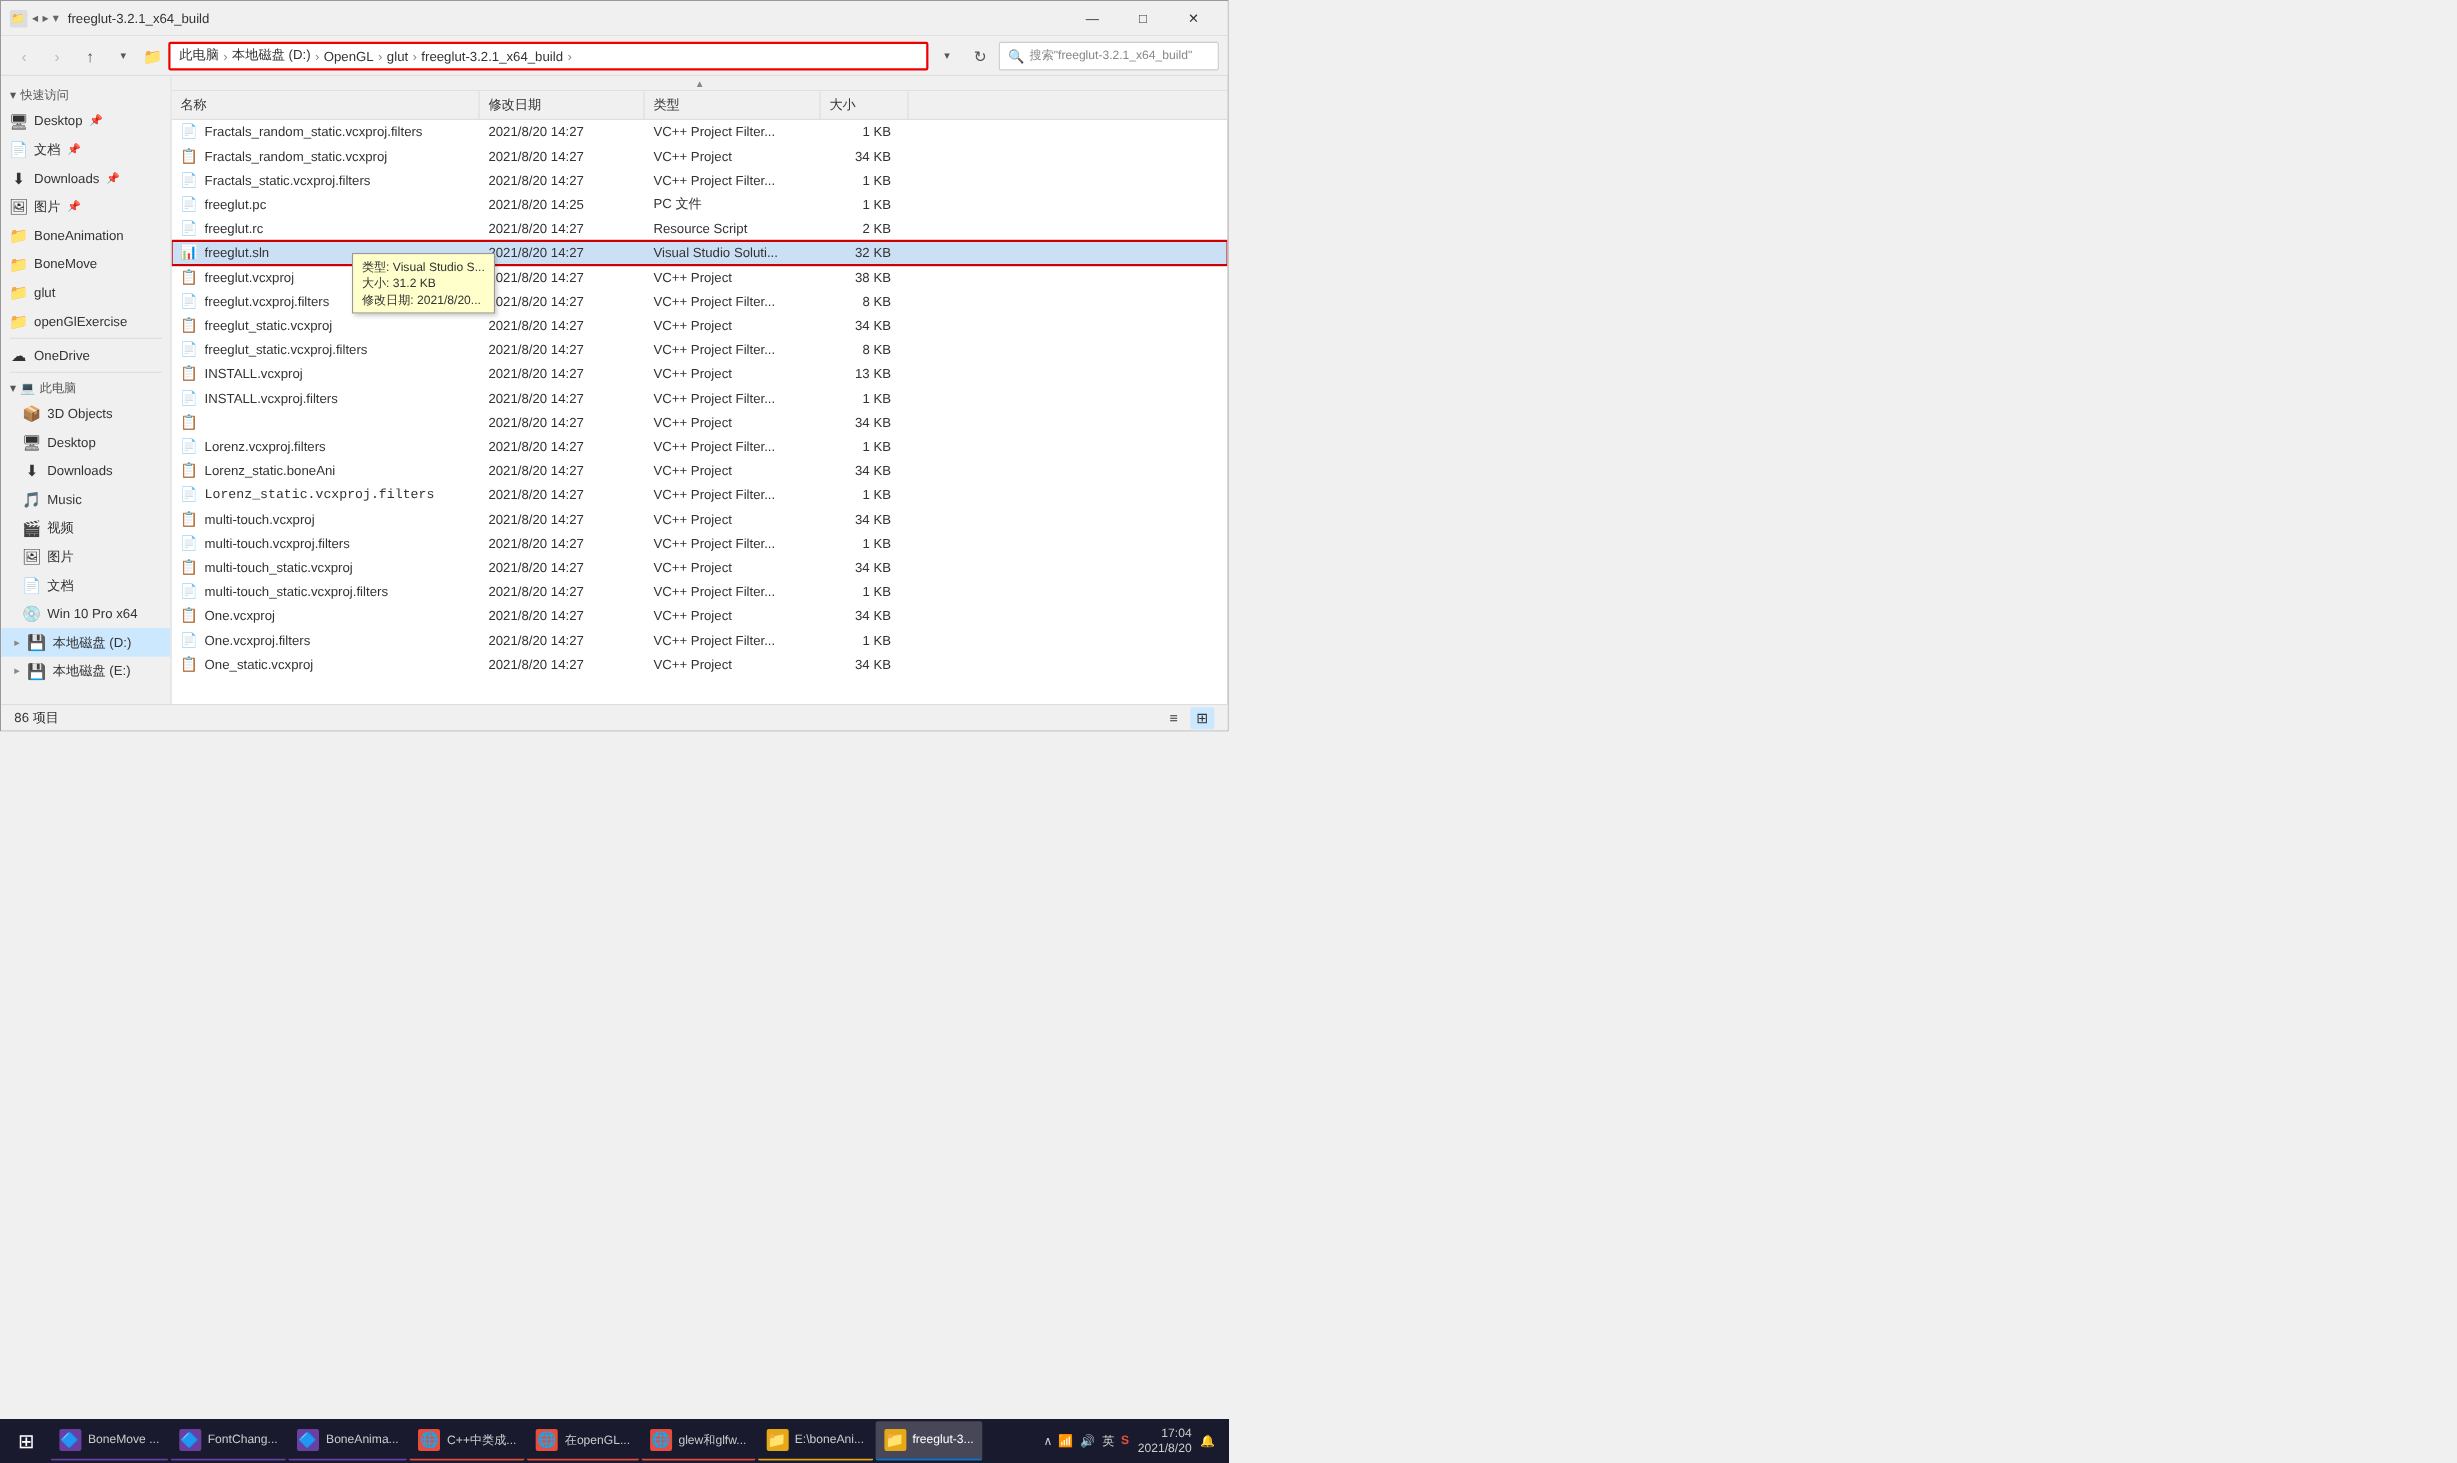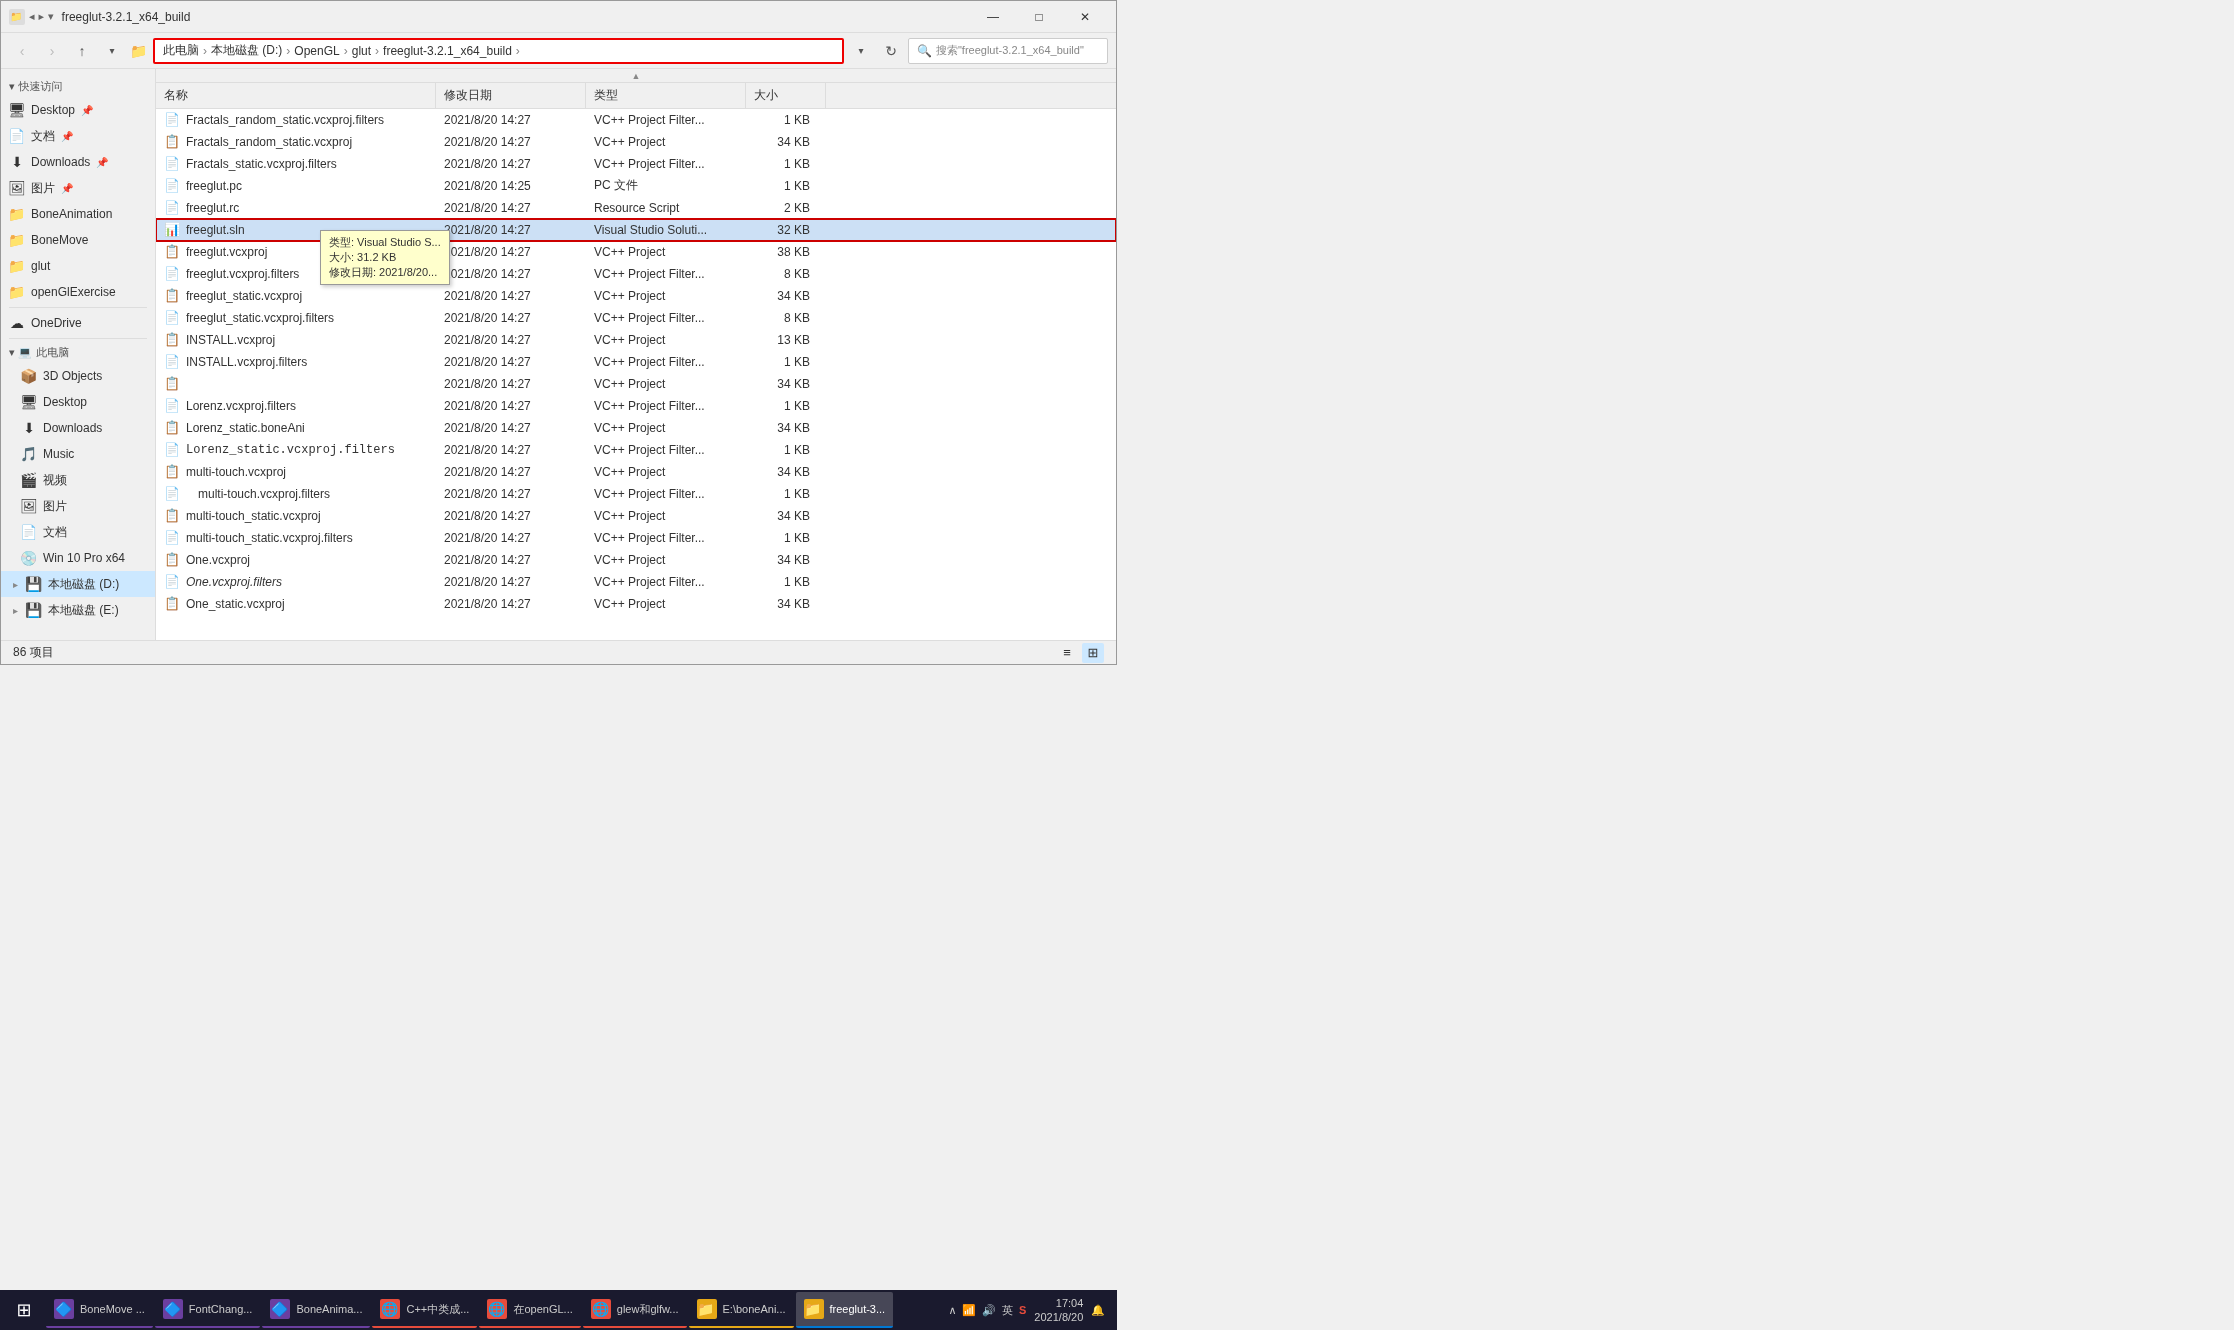--- a/index.html
+++ b/index.html
@@ -714,21 +714,21 @@
       <span class="file-icon">📋</span>
       <span style="overflow:hidden;text-overflow:ellipsis;">multi-touch.vcxproj</span>
     </div>
     <div class="file-cell cell-date">2021/8/20 14:27</div>
     <div class="file-cell cell-type" style="overflow:hidden;text-overflow:ellipsis;max-width:160px;">VC++ Project</div>
     <div class="file-cell cell-size">34 KB</div>
   </div>
           <div class="file-row">
     <div class="file-cell cell-name">
       <span class="file-icon">📄</span>
-      <span style="overflow:hidden;text-overflow:ellipsis;margin-left:12px;">multi-touch.vcxproj.filters</span>
+      <span style="overflow:hidden;text-overflow:ellipsis;">multi-touch.vcxproj.filters</span>
     </div>
     <div class="file-cell cell-date">2021/8/20 14:27</div>
     <div class="file-cell cell-type" style="overflow:hidden;text-overflow:ellipsis;max-width:160px;">VC++ Project Filter...</div>
     <div class="file-cell cell-size">1 KB</div>
   </div>
           <div class="file-row">
     <div class="file-cell cell-name">
       <span class="file-icon">📋</span>
       <span style="overflow:hidden;text-overflow:ellipsis;">multi-touch_static.vcxproj</span>
     </div>
@@ -750,21 +750,21 @@
       <span class="file-icon">📋</span>
       <span style="overflow:hidden;text-overflow:ellipsis;">One.vcxproj</span>
     </div>
     <div class="file-cell cell-date">2021/8/20 14:27</div>
     <div class="file-cell cell-type" style="overflow:hidden;text-overflow:ellipsis;max-width:160px;">VC++ Project</div>
     <div class="file-cell cell-size">34 KB</div>
   </div>
           <div class="file-row">
     <div class="file-cell cell-name">
       <span class="file-icon">📄</span>
-      <span style="overflow:hidden;text-overflow:ellipsis;font-style:italic;">One.vcxproj.filters</span>
+      <span style="overflow:hidden;text-overflow:ellipsis;">One.vcxproj.filters</span>
     </div>
     <div class="file-cell cell-date">2021/8/20 14:27</div>
     <div class="file-cell cell-type" style="overflow:hidden;text-overflow:ellipsis;max-width:160px;">VC++ Project Filter...</div>
     <div class="file-cell cell-size">1 KB</div>
   </div>
           <div class="file-row">
     <div class="file-cell cell-name">
       <span class="file-icon">📋</span>
       <span style="overflow:hidden;text-overflow:ellipsis;">One_static.vcxproj</span>
     </div>

